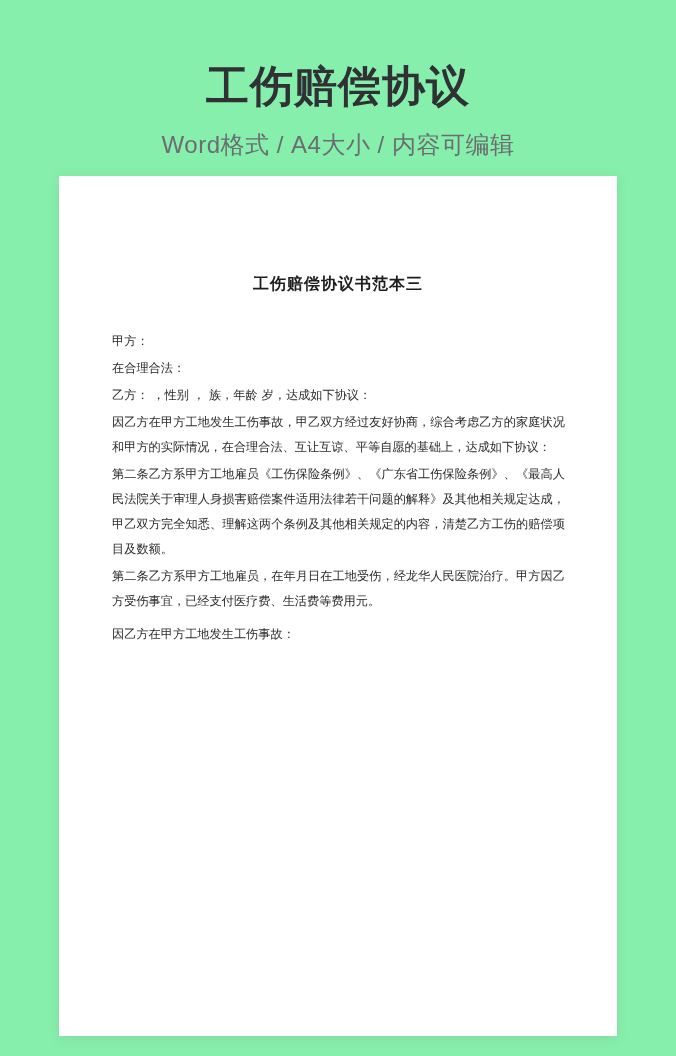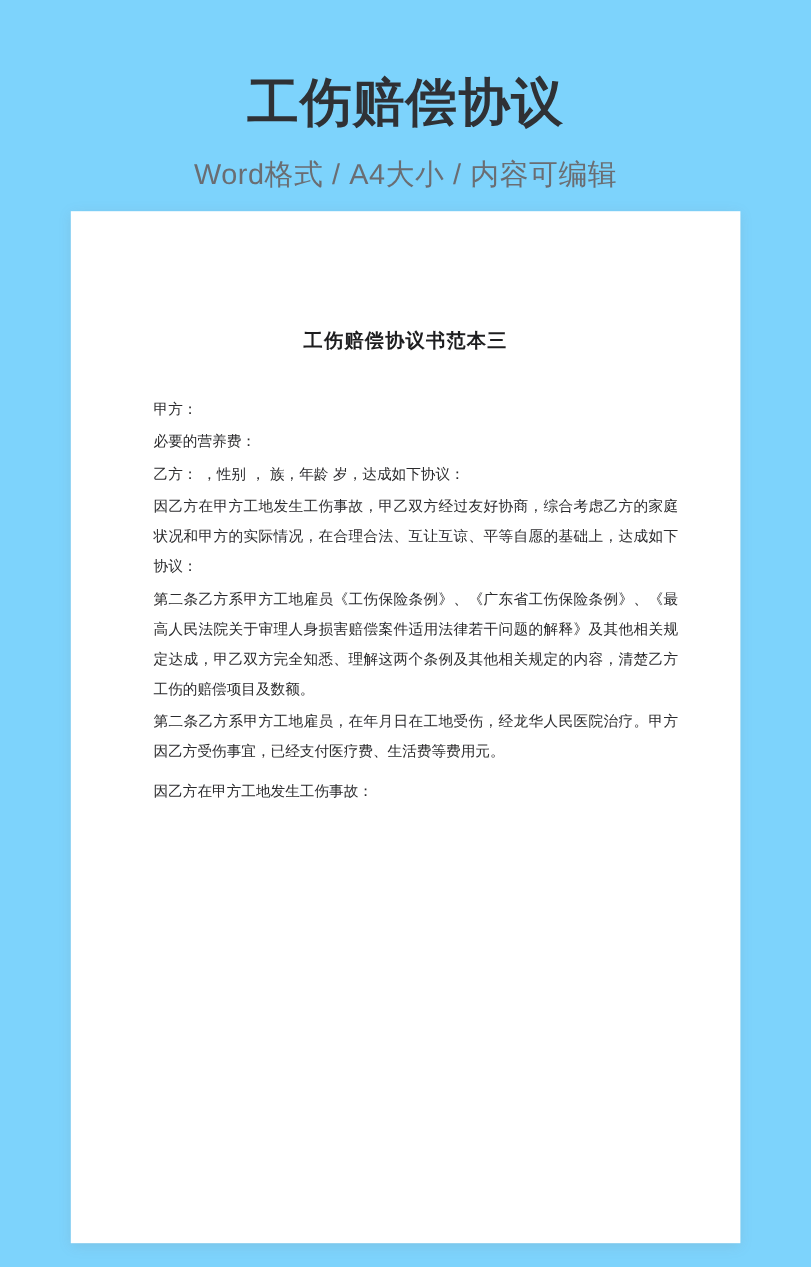--- a/index.html
+++ b/index.html
@@ -10,21 +10,21 @@
   body {
     width: 676px;
     height: 1056px;
     font-family: "Liberation Sans", "DejaVu Sans", sans-serif;
     -webkit-font-smoothing: antialiased;
   }
   .page {
     position: relative;
     width: 676px;
     height: 1056px;
-    background: #7dd3fc;
+    background: #86efac;
     overflow: hidden;
     box-sizing: border-box;
   }
   .hero {
     padding-top: 62px;
     text-align: center;
   }
   .hero-title {
     font-size: 43px;
     font-weight: bold;
@@ -69,42 +69,42 @@
     margin-bottom: 34px;
   }
   .doc-body {
     font-family: "DejaVu Serif", "Liberation Serif", serif;
     font-size: 12.2px;
     color: #2a2a2c;
     line-height: 2.05;
     text-align: justify;
   }
   .doc-body p {
-    margin: 0 0 2px 17px;
+    margin: 0 0 2px 1px;
   }
   .doc-body p.gap {
     margin-top: 8px;
   }
 </style>
 </head>
 <body>
 
 <div class="page">
 
   <div class="hero">
     <h1 class="hero-title">工伤赔偿协议</h1>
     <div class="hero-sub">Word格式 / A4大小 / 内容可编辑</div>
   </div>
 
   <div class="doc-shadow">
     <div class="doc-inner">
       <div class="doc-title">工伤赔偿协议书范本三</div>
       <div class="doc-body">
         <p>甲方：</p>
-        <p>必要的营养费：</p>
+        <p>在合理合法：</p>
         <p>乙方：    ，性别    ，    族，年龄    岁，达成如下协议：</p>
         <p>因乙方在甲方工地发生工伤事故，甲乙双方经过友好协商，综合考虑乙方的家庭状况和甲方的实际情况，在合理合法、互让互谅、平等自愿的基础上，达成如下协议：</p>
         <p>第二条乙方系甲方工地雇员《工伤保险条例》、《广东省工伤保险条例》、《最高人民法院关于审理人身损害赔偿案件适用法律若干问题的解释》及其他相关规定达成，甲乙双方完全知悉、理解这两个条例及其他相关规定的内容，清楚乙方工伤的赔偿项目及数额。</p>
         <p>第二条乙方系甲方工地雇员，在年月日在工地受伤，经龙华人民医院治疗。甲方因乙方受伤事宜，已经支付医疗费、生活费等费用元。</p>
         <p class="gap">因乙方在甲方工地发生工伤事故：</p>
       </div>
     </div>
   </div>
 
 </div>

